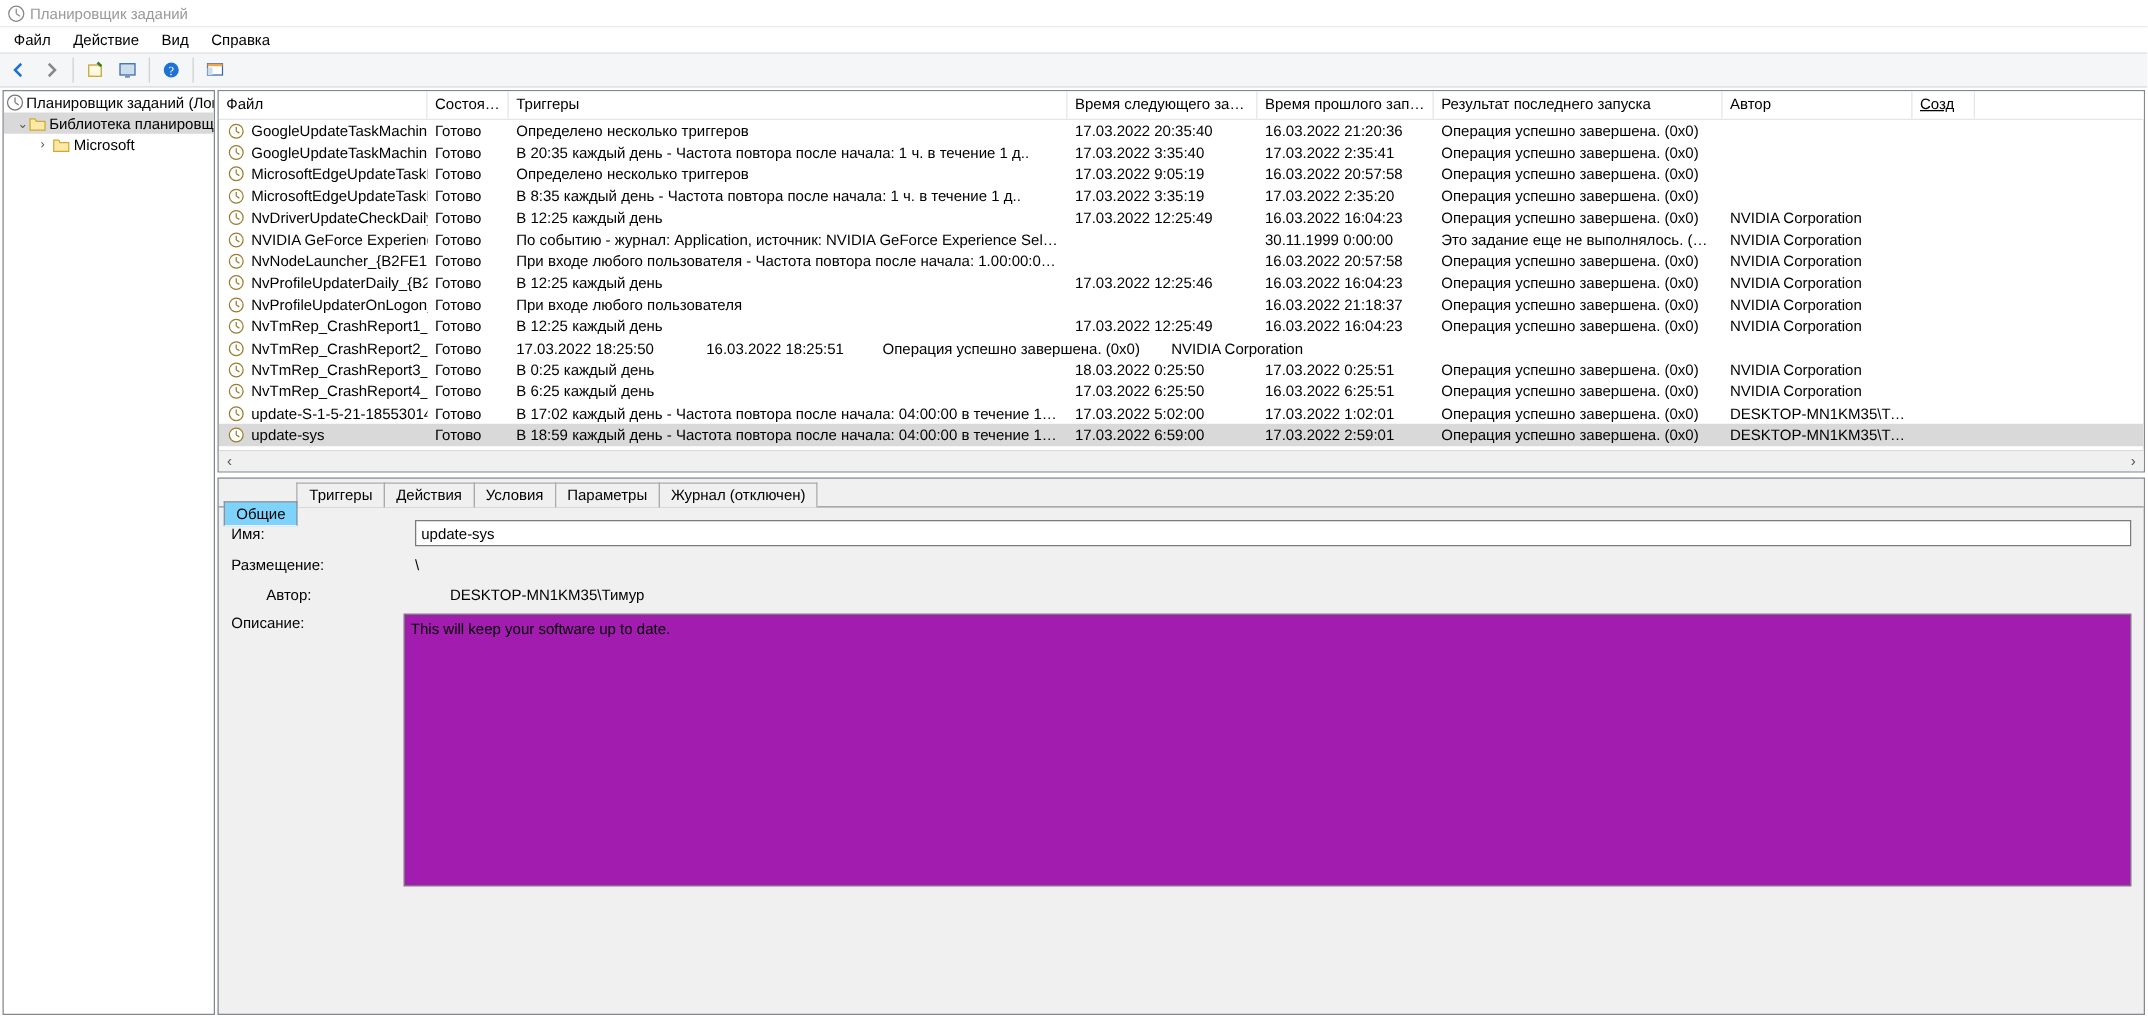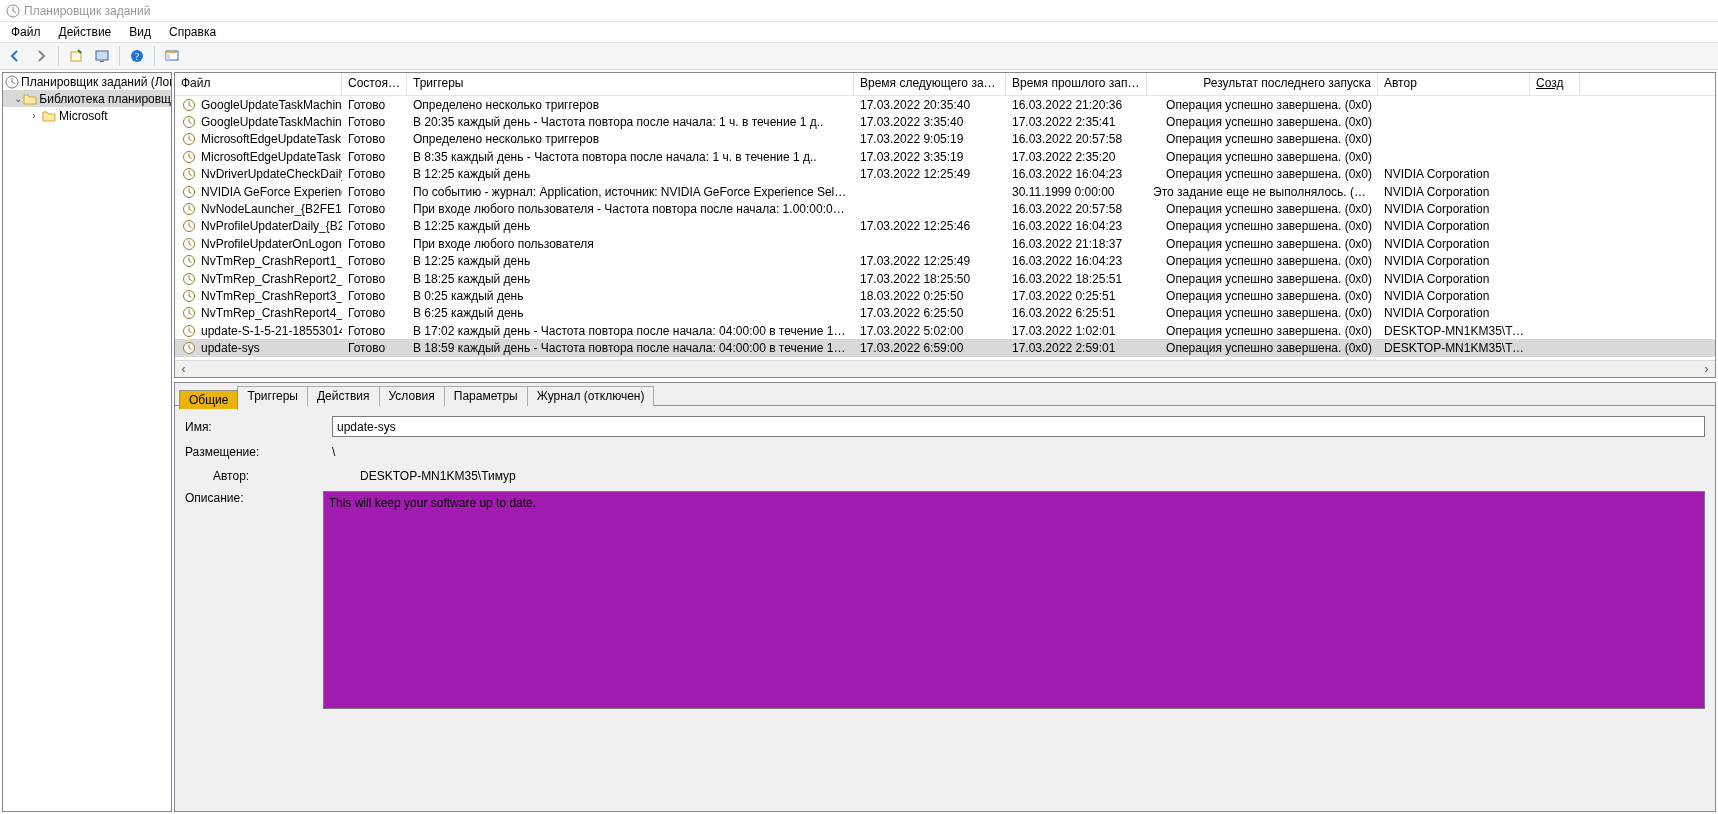--- a/index.html
+++ b/index.html
@@ -146,25 +146,25 @@
     background:#f0f0f0;
     border:1px solid #ababab;
     border-bottom:none;
     margin-right:-1px;
     position:relative;
     top:1px;
     color:#000;
     cursor:default;
   }
   .tab.active {
-    background:#eab308;
+    background:#7dd3fc;
     border:1px solid #919191;
     border-bottom:1px solid #f0f0f0;
     z-index:2;
-    top:5px;
+    top:16px;
   }
   .tab-content {
     border-top:1px solid #919191;
     padding: 10px 10px;
     flex:1;
     overflow:hidden;
   }
   .form-row { display:flex; align-items:center; margin-bottom:6px;gap:45px;}
   .form-label { width:102px; color:#000;}
   .form-input {
@@ -186,21 +186,21 @@
     background:#a21caf;
     font-size:12px;
     font-family:inherit;
   }
   
   .w-file { width:167px; }
   .w-state { width:65px; }
   .w-trig { width:447px; }
   .w-next { width:152px; }
   .w-last { width:141px; }
-  .w-res { width:231px;text-align:right; }
+  .w-res { width:231px; }
   .w-auth { width:152px; }
   .w-created { width:50px;text-decoration:underline; }
 </style>
 </head>
 <body>
 
 <div class="titlebar">
   <svg width="14" height="14" viewBox="0 0 14 14">
       <circle cx="7" cy="7" r="6" fill="none" stroke="#888" stroke-width="1"></circle>
       <line x1="7" y1="7" x2="7" y2="3" stroke="#888"></line>
@@ -498,21 +498,20 @@
               <span class="task-icon">
                 <svg width="14" height="14">
                   <circle cx="7" cy="7" r="5.5" fill="#fff" stroke="#9a7c2f"></circle>
                   <line x1="7" y1="7" x2="7" y2="3.5" stroke="#9a7c2f"></line>
                   <line x1="7" y1="7" x2="9.5" y2="8.5" stroke="#9a7c2f"></line>
                 </svg>
               </span>
               <span>NvTmRep_CrashReport2_{B2...</span>
             </div>
             <div class="cell w-state">Готово</div>
-            <div class="cell w-trig">В 18:25 каждый день</div>
             <div class="cell w-next">17.03.2022 18:25:50</div>
             <div class="cell w-last">16.03.2022 18:25:51</div>
             <div class="cell w-res">Операция успешно завершена. (0x0)</div>
             <div class="cell w-auth">NVIDIA Corporation</div>
             <div class="cell w-created"></div>
           </div>
           <div class="list-row">
             <div class="cell name-cell w-file">
               <span class="task-icon">
                 <svg width="14" height="14">

